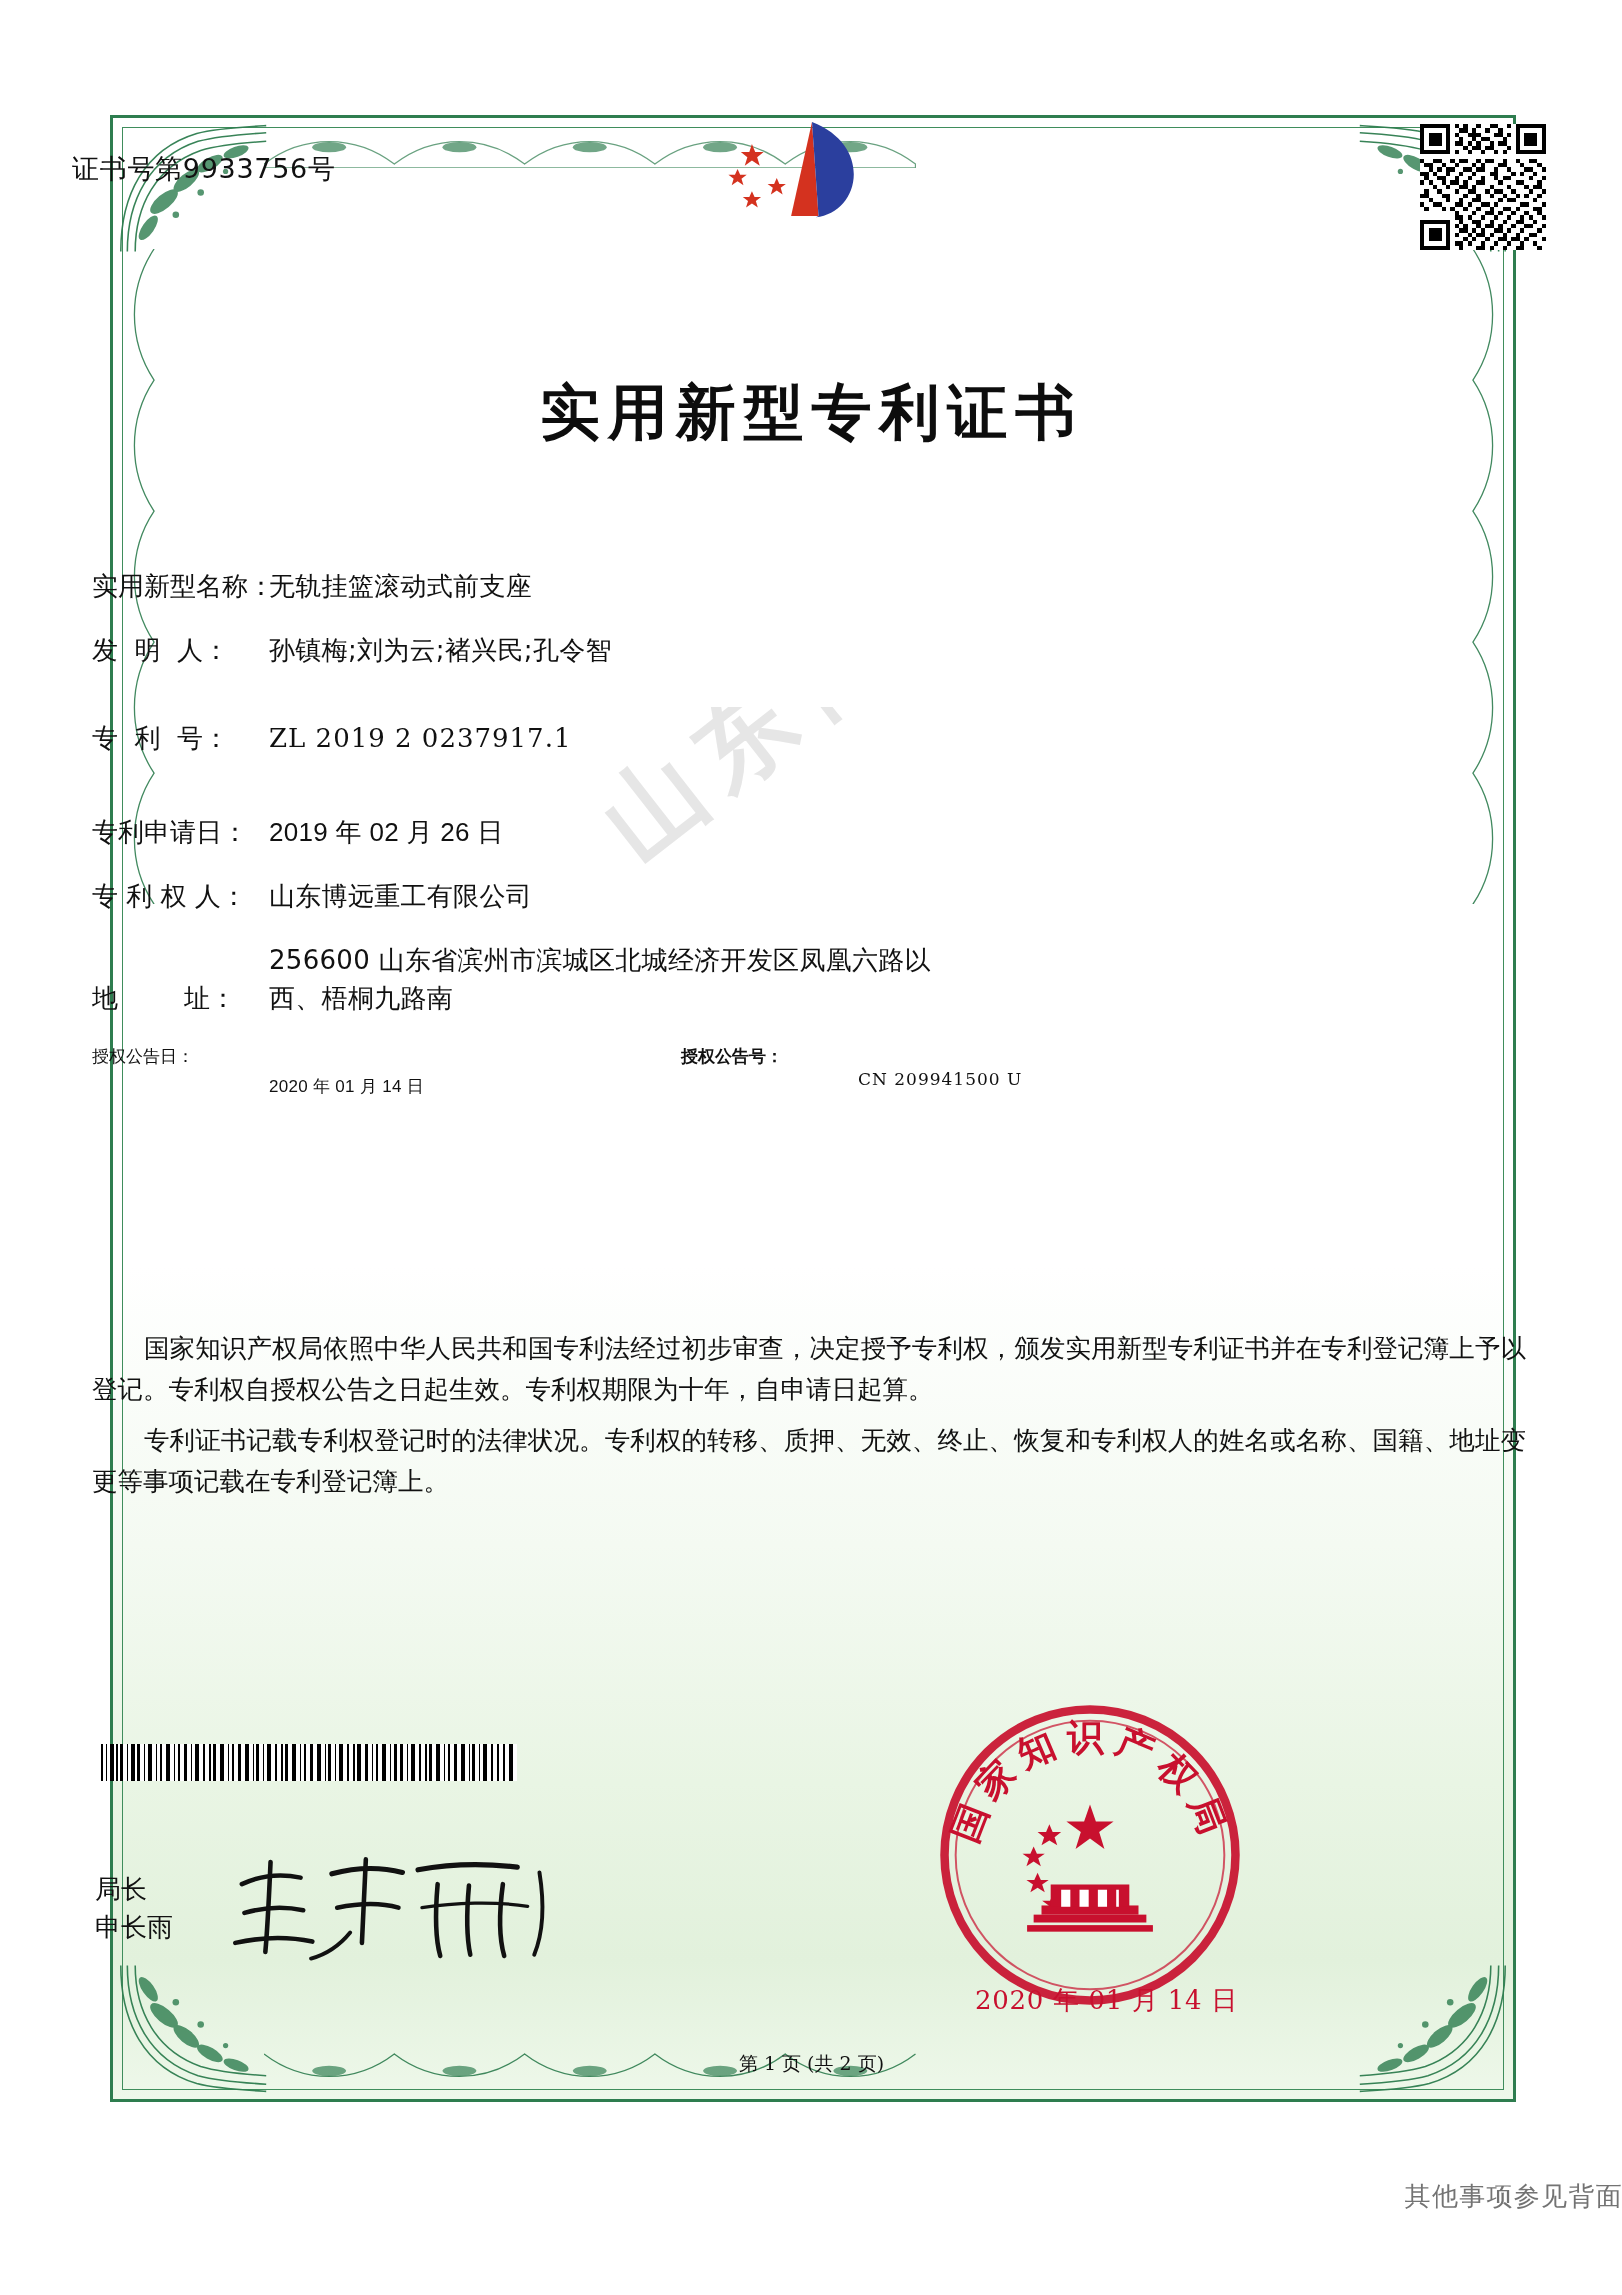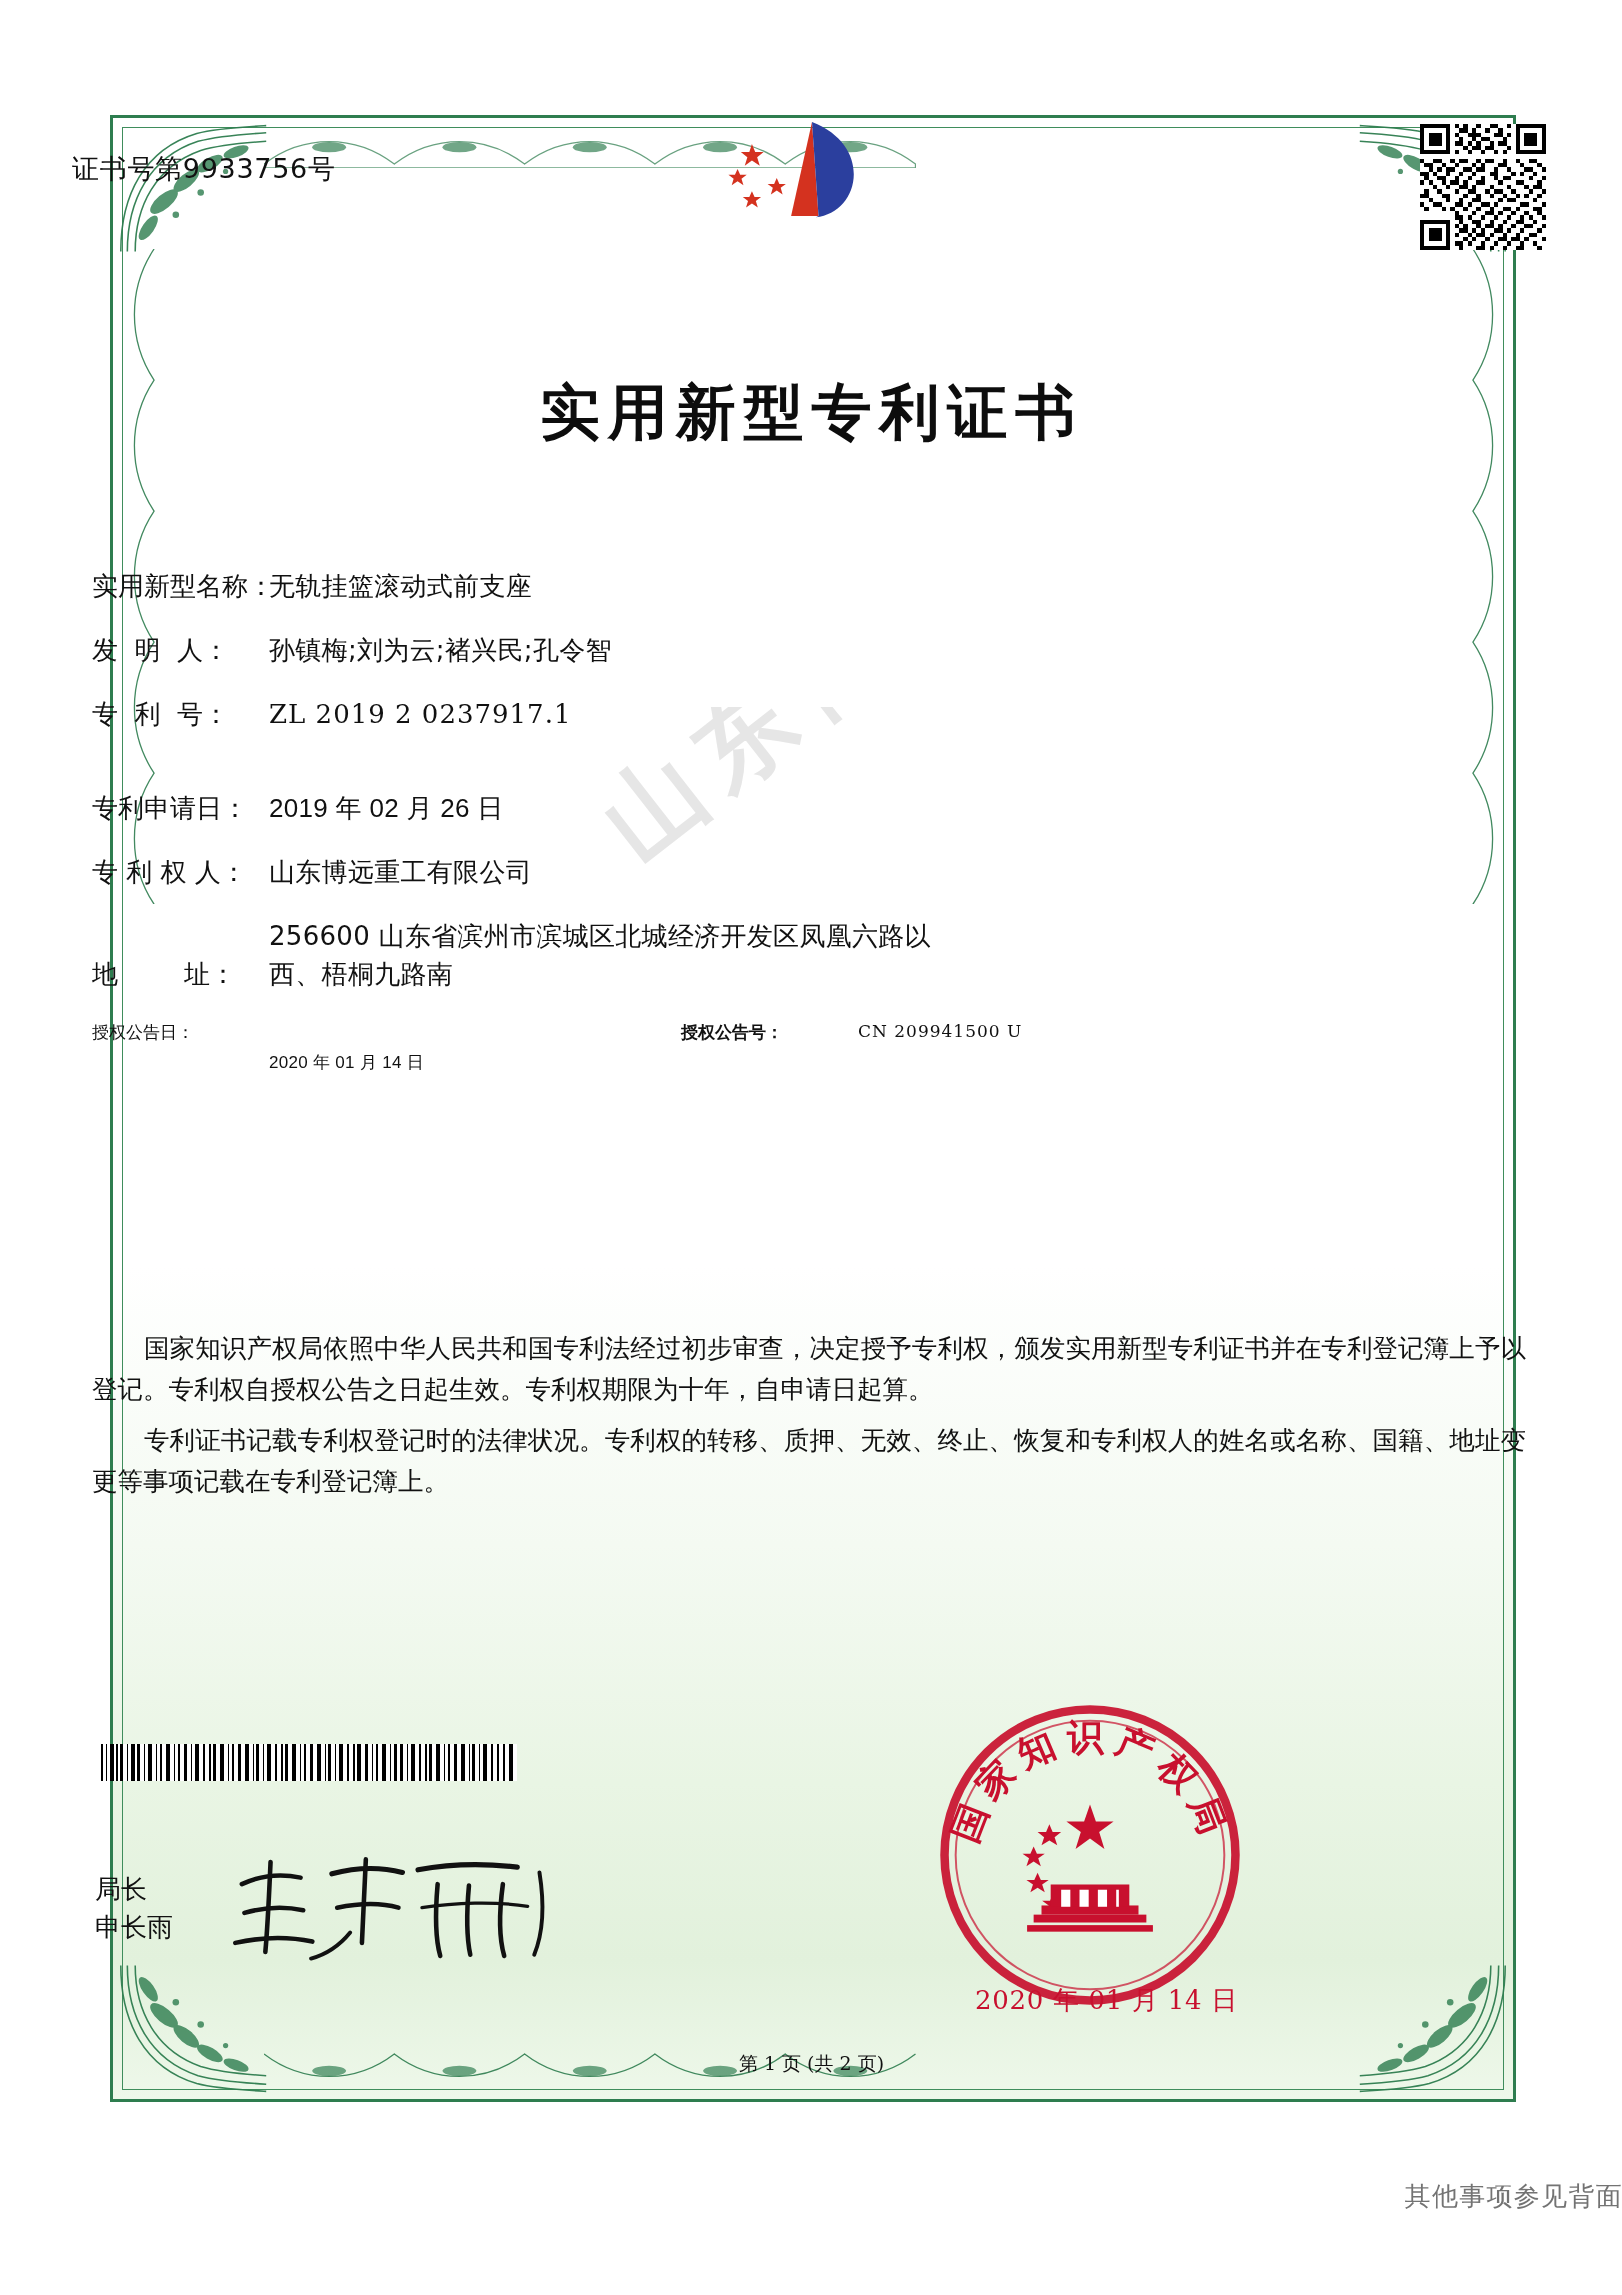--- a/index.html
+++ b/index.html
@@ -126,20 +126,21 @@
     font-family: "DejaVu Sans", "Liberation Sans", sans-serif;
   }
   .field-value {
     flex: 1 1 auto;
     font-family: "DejaVu Sans", "Liberation Sans", sans-serif;
     letter-spacing: 0.3px;
   }
   .field-value.mono {
     font-family: "DejaVu Serif", "Liberation Serif", serif;
     letter-spacing: 1px;
+    margin-top: 24px;
   }
   .field-value.serif {
     font-family: Liberation Sans, sans-serif;
     margin-top: 30px;
   }
   .addr-cont {
     display: block;
     margin-top: 2px;
   }
 

